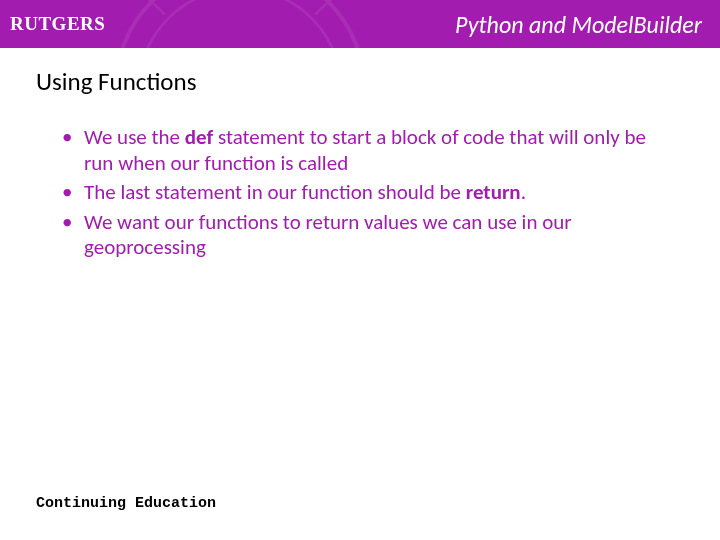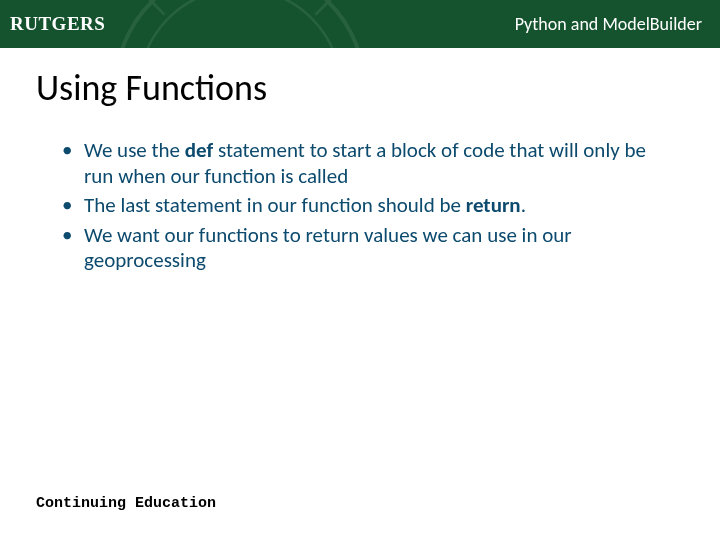--- a/index.html
+++ b/index.html
@@ -8,21 +8,21 @@
     height: 540px;
     background: #ffffff;
     font-family: Calibri, "Segoe UI", Arial, sans-serif;
     color: #000;
     overflow: hidden;
     position: relative;
   }
   .header {
     width: 100%;
     height: 48px;
-    background: #14532d;
+    background: #a21caf;
     position: relative;
     display: flex;
     align-items: center;
     justify-content: flex-end;
     padding-right: 18px;
   }
   .header-seal {
     position: absolute;
     left: 110px;
     top: -40px;
@@ -42,40 +42,41 @@
   }
   .header-logo-text {
     font-family: Georgia, 'Times New Roman', serif;
     font-weight: bold;
     letter-spacing: 0.5px;
     font-size: 19px;
     color: #fff;
   }
   .header-title {
     color: #fff;
-    font-size: 18px;
+    font-size: 24px;
     font-family: Calibri, "Segoe UI", Arial, sans-serif;
+    font-style: italic;
   }
   .slide-title {
-    font-size: 36px;
+    font-size: 25px;
     font-weight: 400;
     color: #000;
     padding: 18px 16px 0 36px;
   }
   .content {
     padding: 28px 60px 0 60px;
   }
   .bullets {
     list-style: none;
   }
   .bullets > li {
     position: relative;
     font-size: 21px;
     line-height: 1.22;
-    color: #0c4a6e;
+    color: #a21caf;
     padding-left: 24px;
     margin-bottom: 4px;
   }
   .bullets > li::before {
     content: "•";
     position: absolute;
     left: 2px;
     top: 0;
     font-size: 21px;
   }

